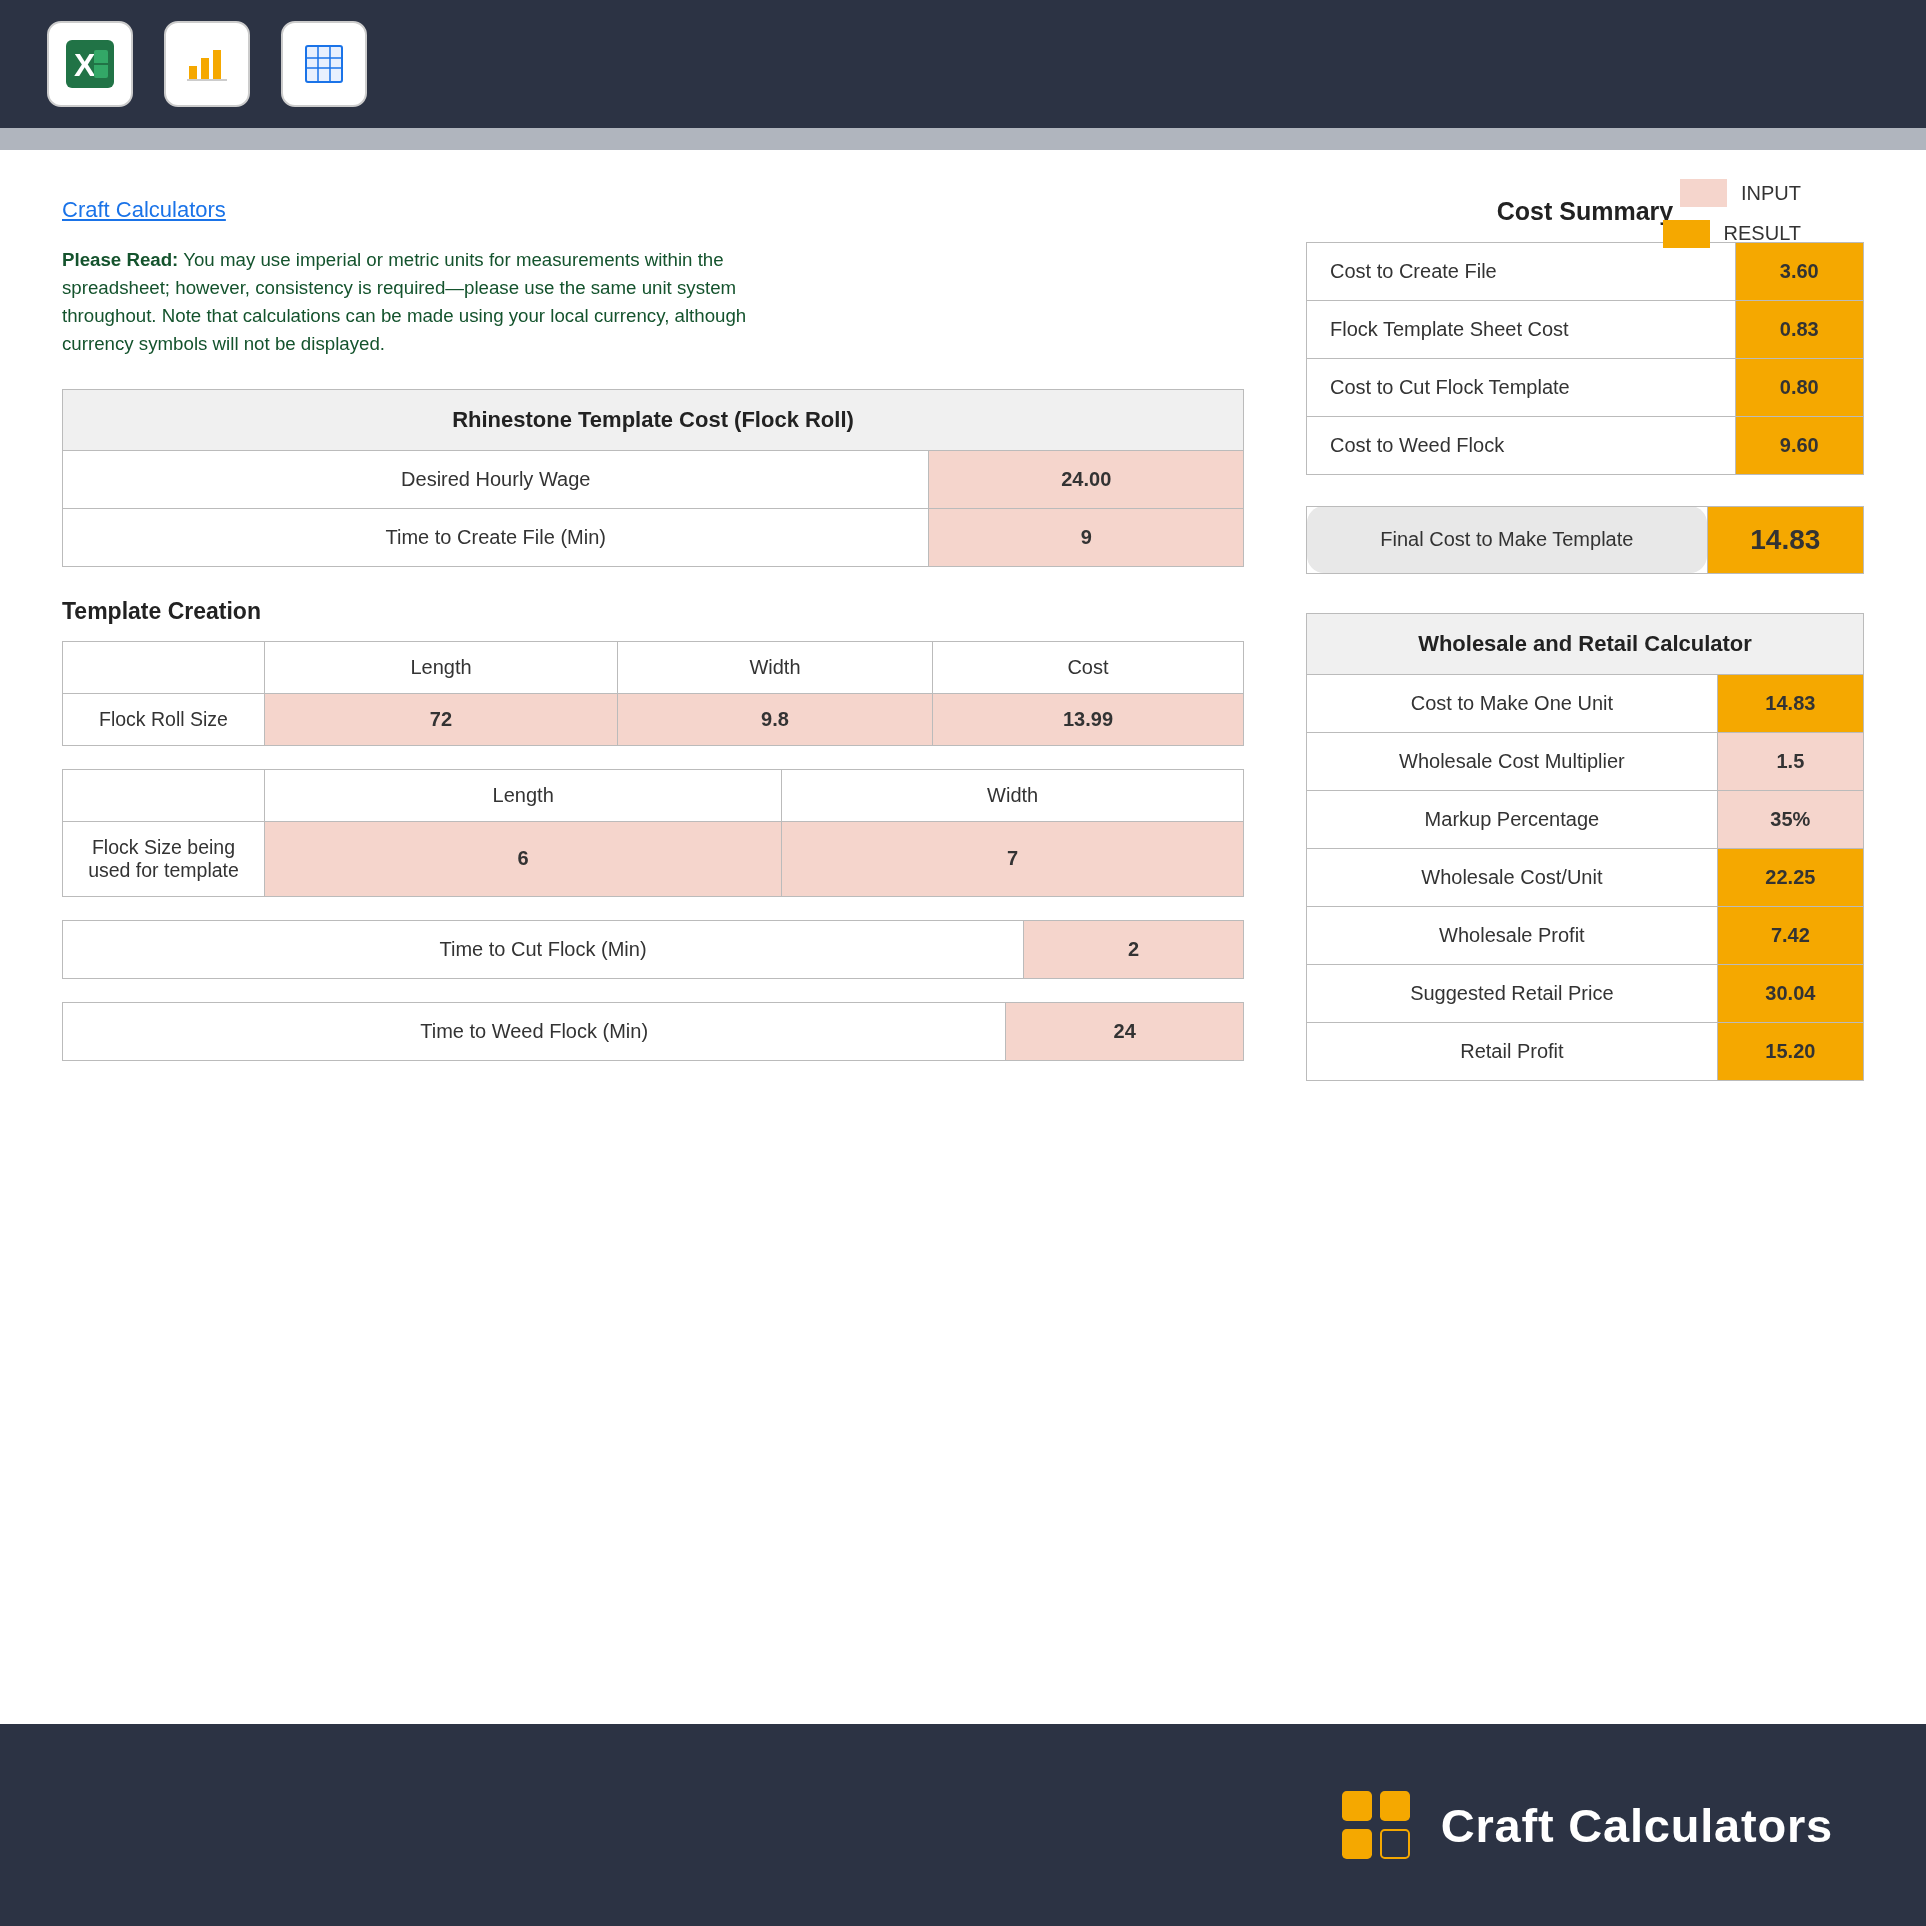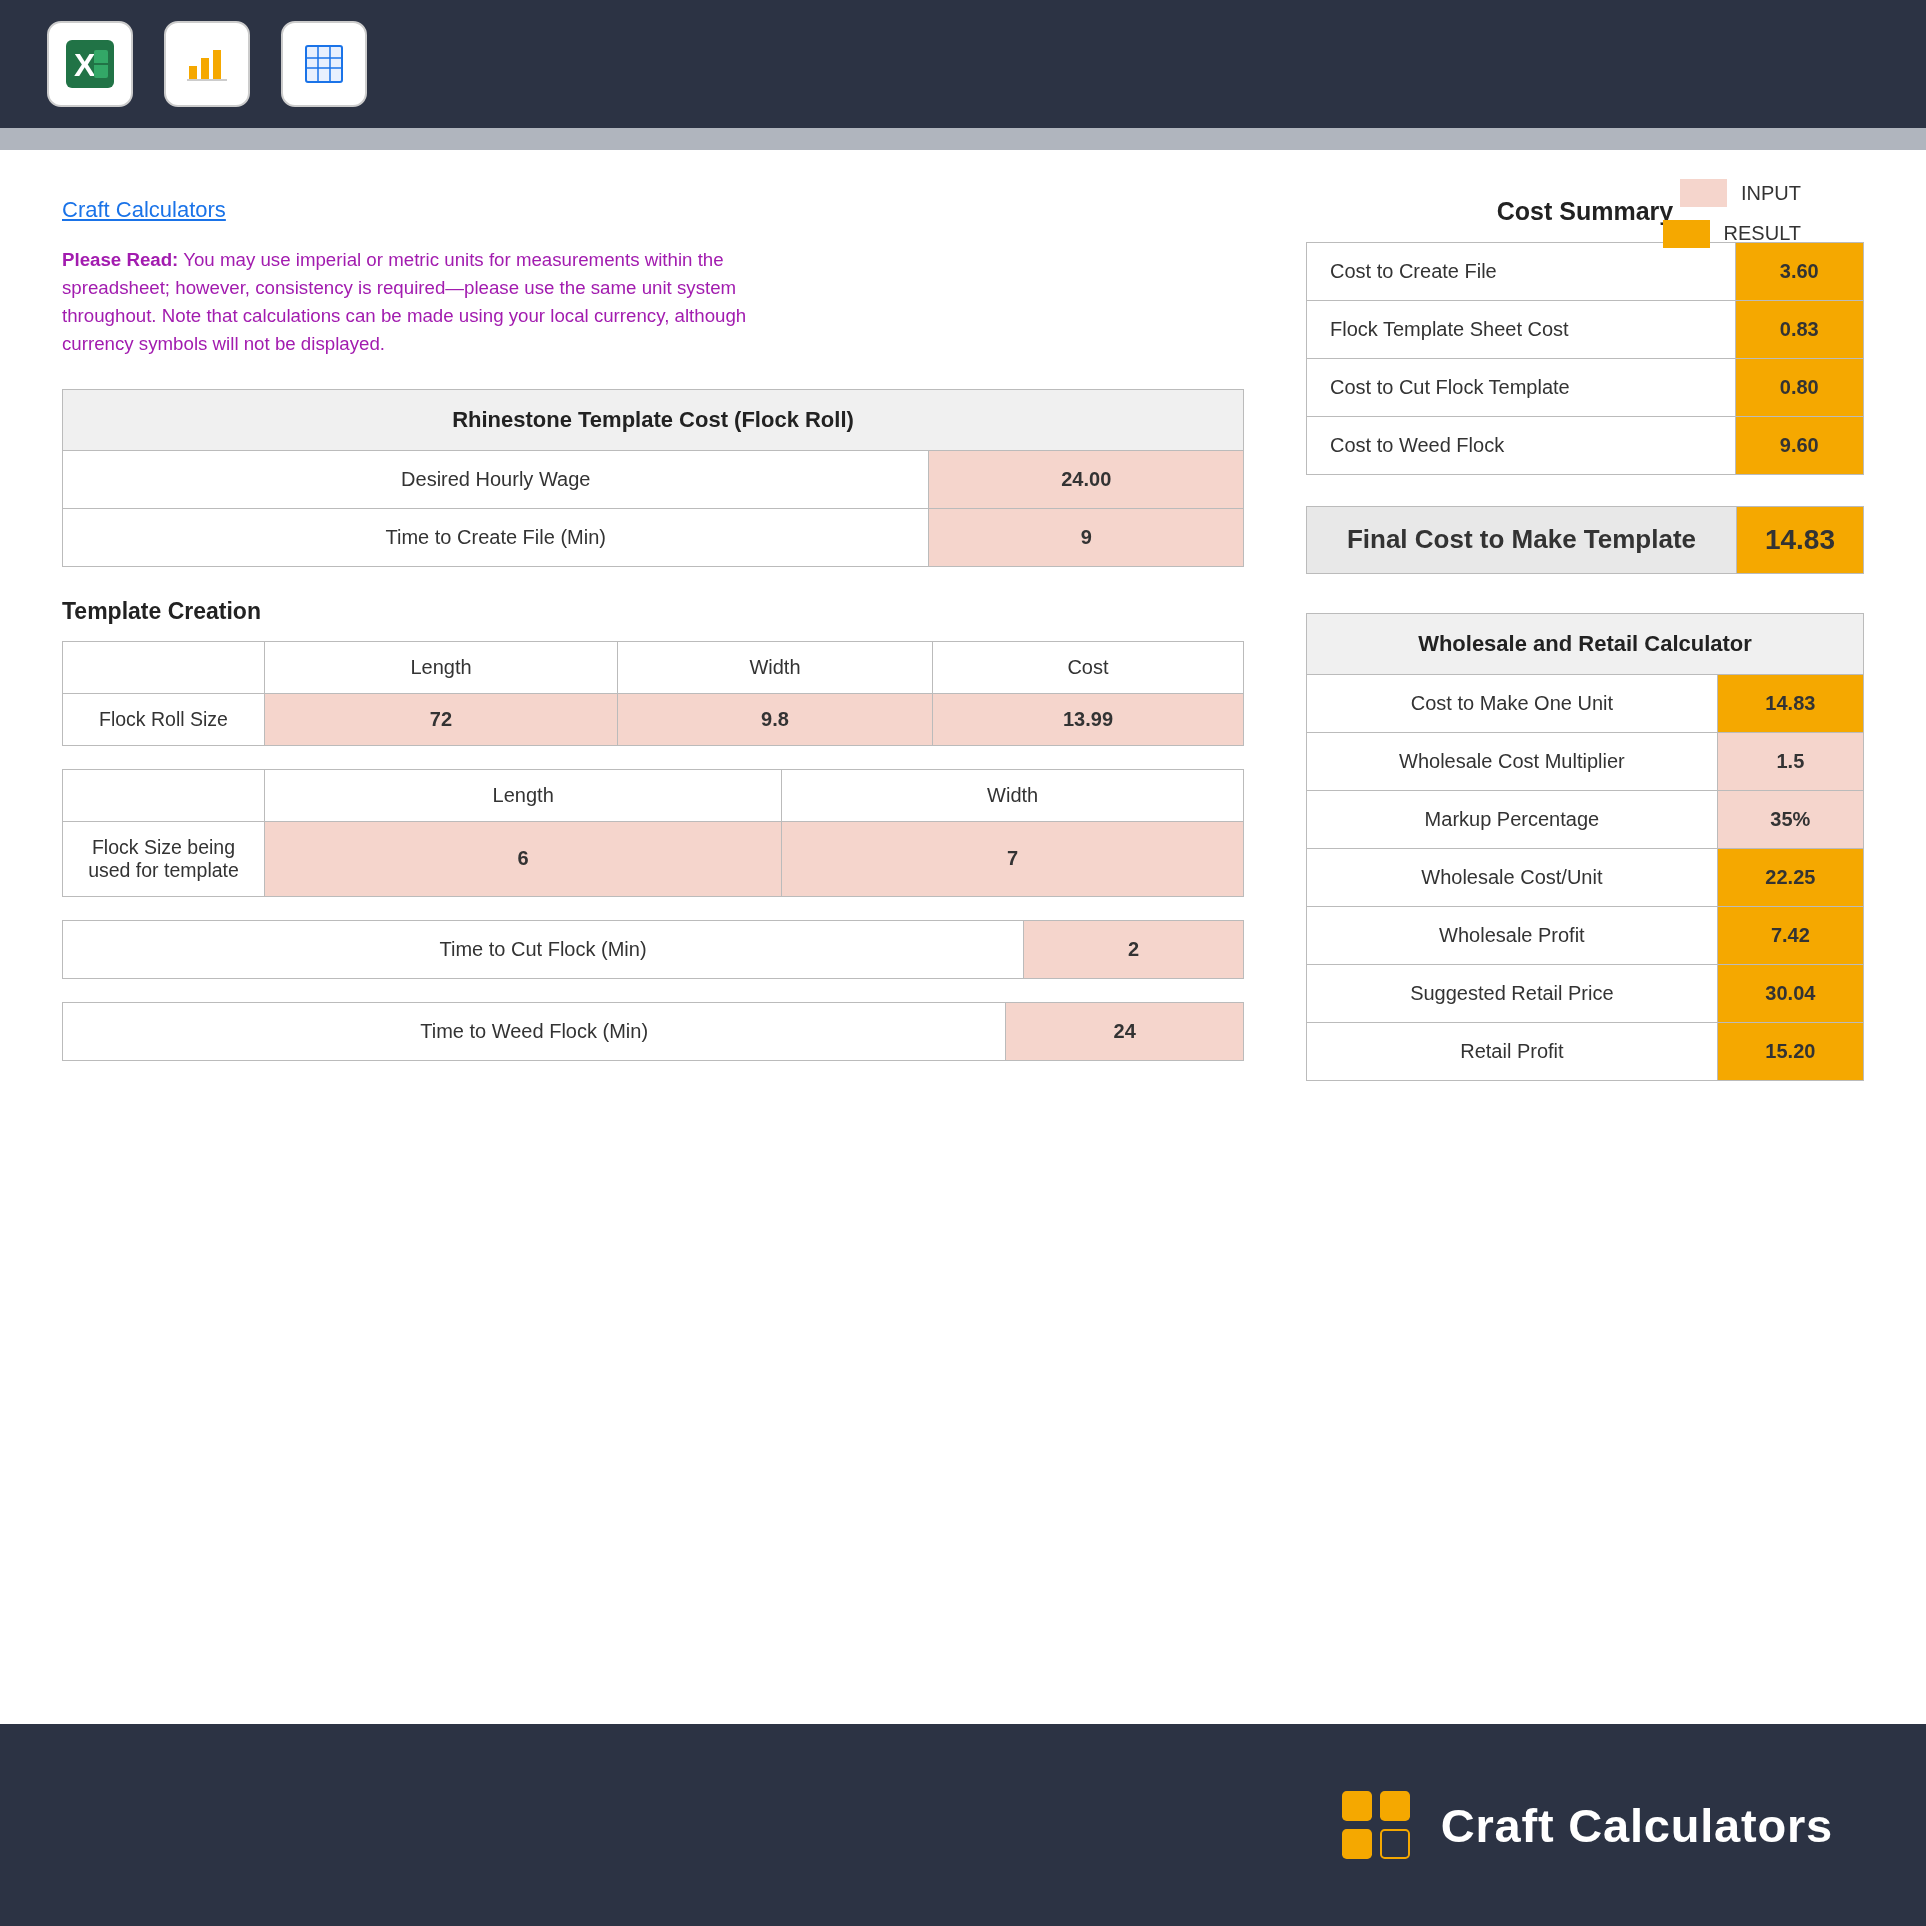--- a/index.html
+++ b/index.html
@@ -66,21 +66,21 @@
       font-size: 22px;
       text-decoration: underline;
       display: block;
       margin-bottom: 23px;
       cursor: pointer;
     }
 
     .please-read {
       font-size: 18.7px;
       line-height: 1.5;
-      color: #a21caf;
+      color: #14532d;
       margin-bottom: 31px;
       max-width: 700px;
     }
     .please-read strong {
       font-weight: bold;
     }
 
     
     .legend {
       position: absolute;
@@ -416,21 +416,21 @@
         <tr>
           <td class="label-cell">Cost to Weed Flock</td>
           <td class="result-cell">9.60</td>
         </tr>
       </tbody>
     </table>
 
     <table class="main-table final-cost-table">
       <tbody>
         <tr>
-          <td class="label-cell final-cost-label" style="font-weight:bold; font-size:26px;">Final Cost to Make Template</td>
+          <td class="label-cell final-cost-label" style="font-weight:normal; font-size:20px;border-radius:17px;">Final Cost to Make Template</td>
           <td class="result-cell" style="font-size:28px;">14.83</td>
         </tr>
       </tbody>
     </table>
 
     <table class="main-table">
       <thead>
         <tr>
           <th colspan="2" class="wholesale-title">Wholesale and Retail Calculator</th>
         </tr>

